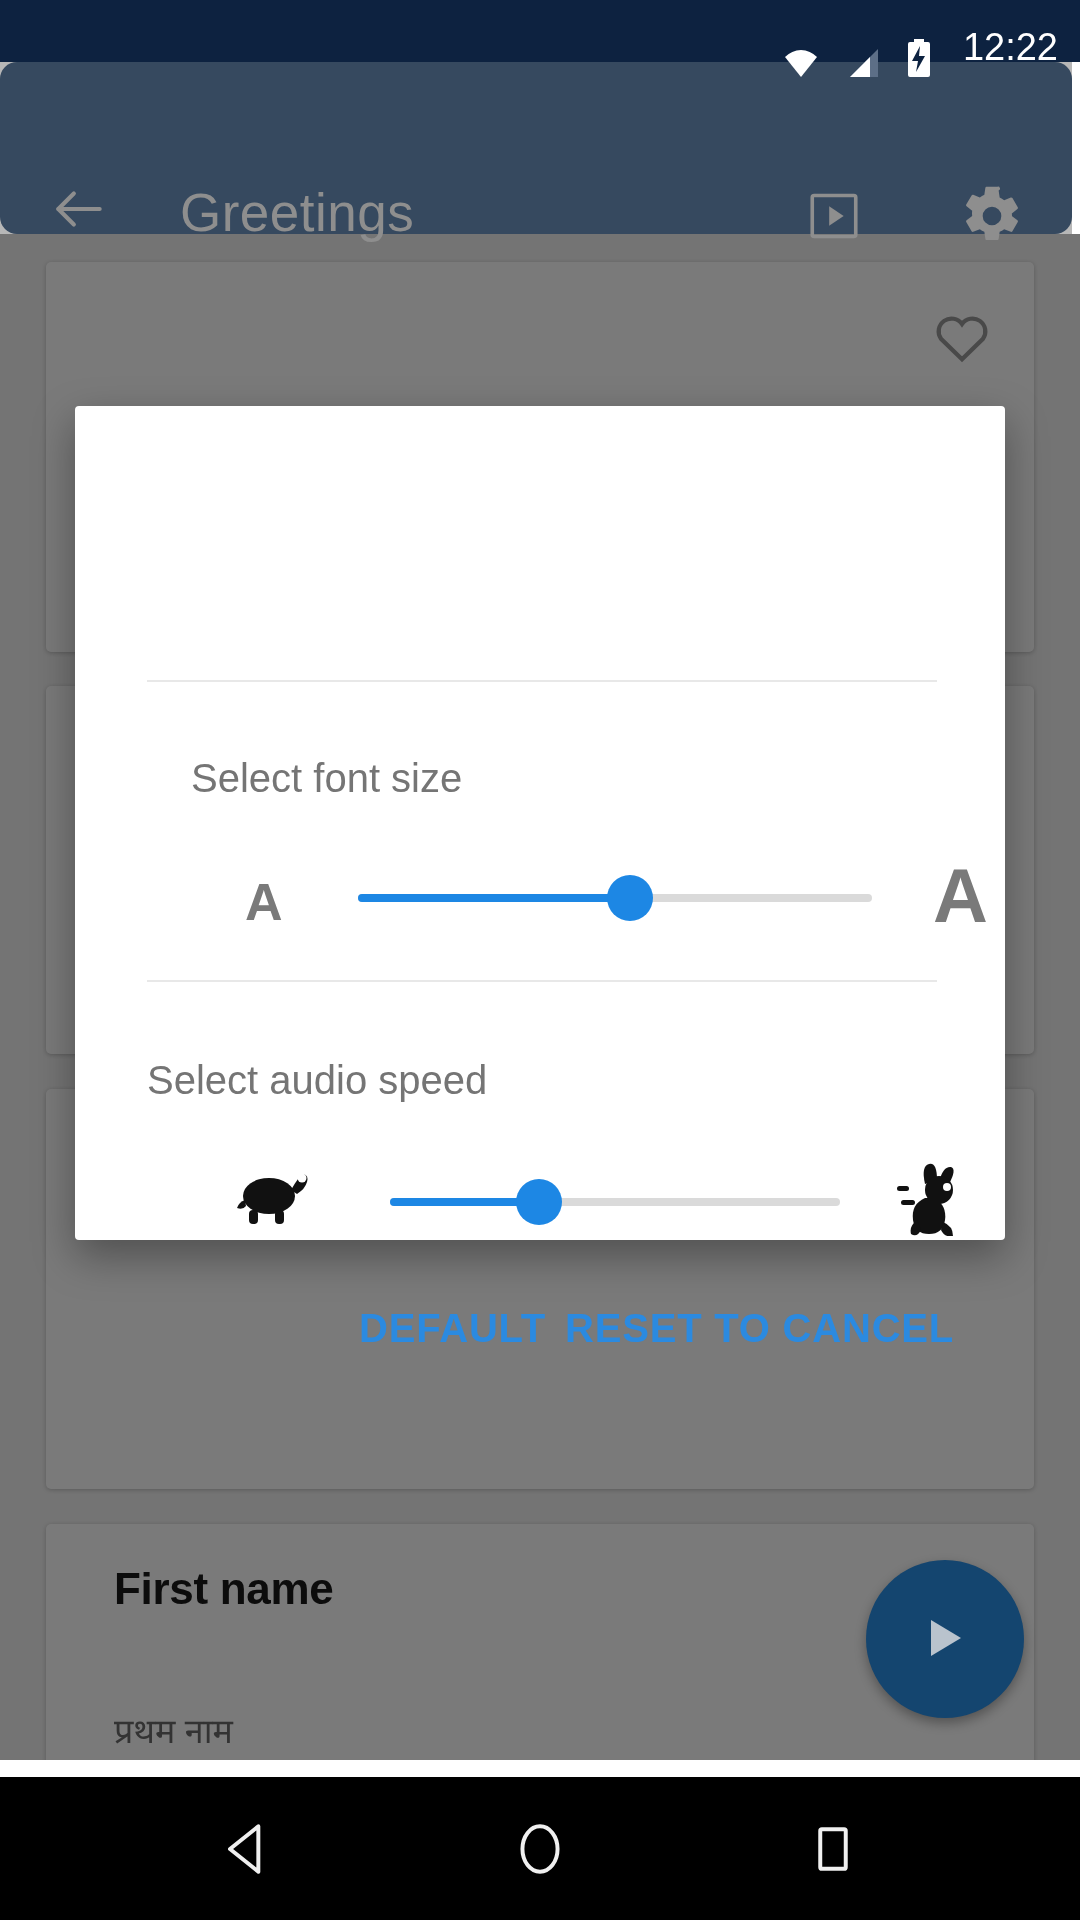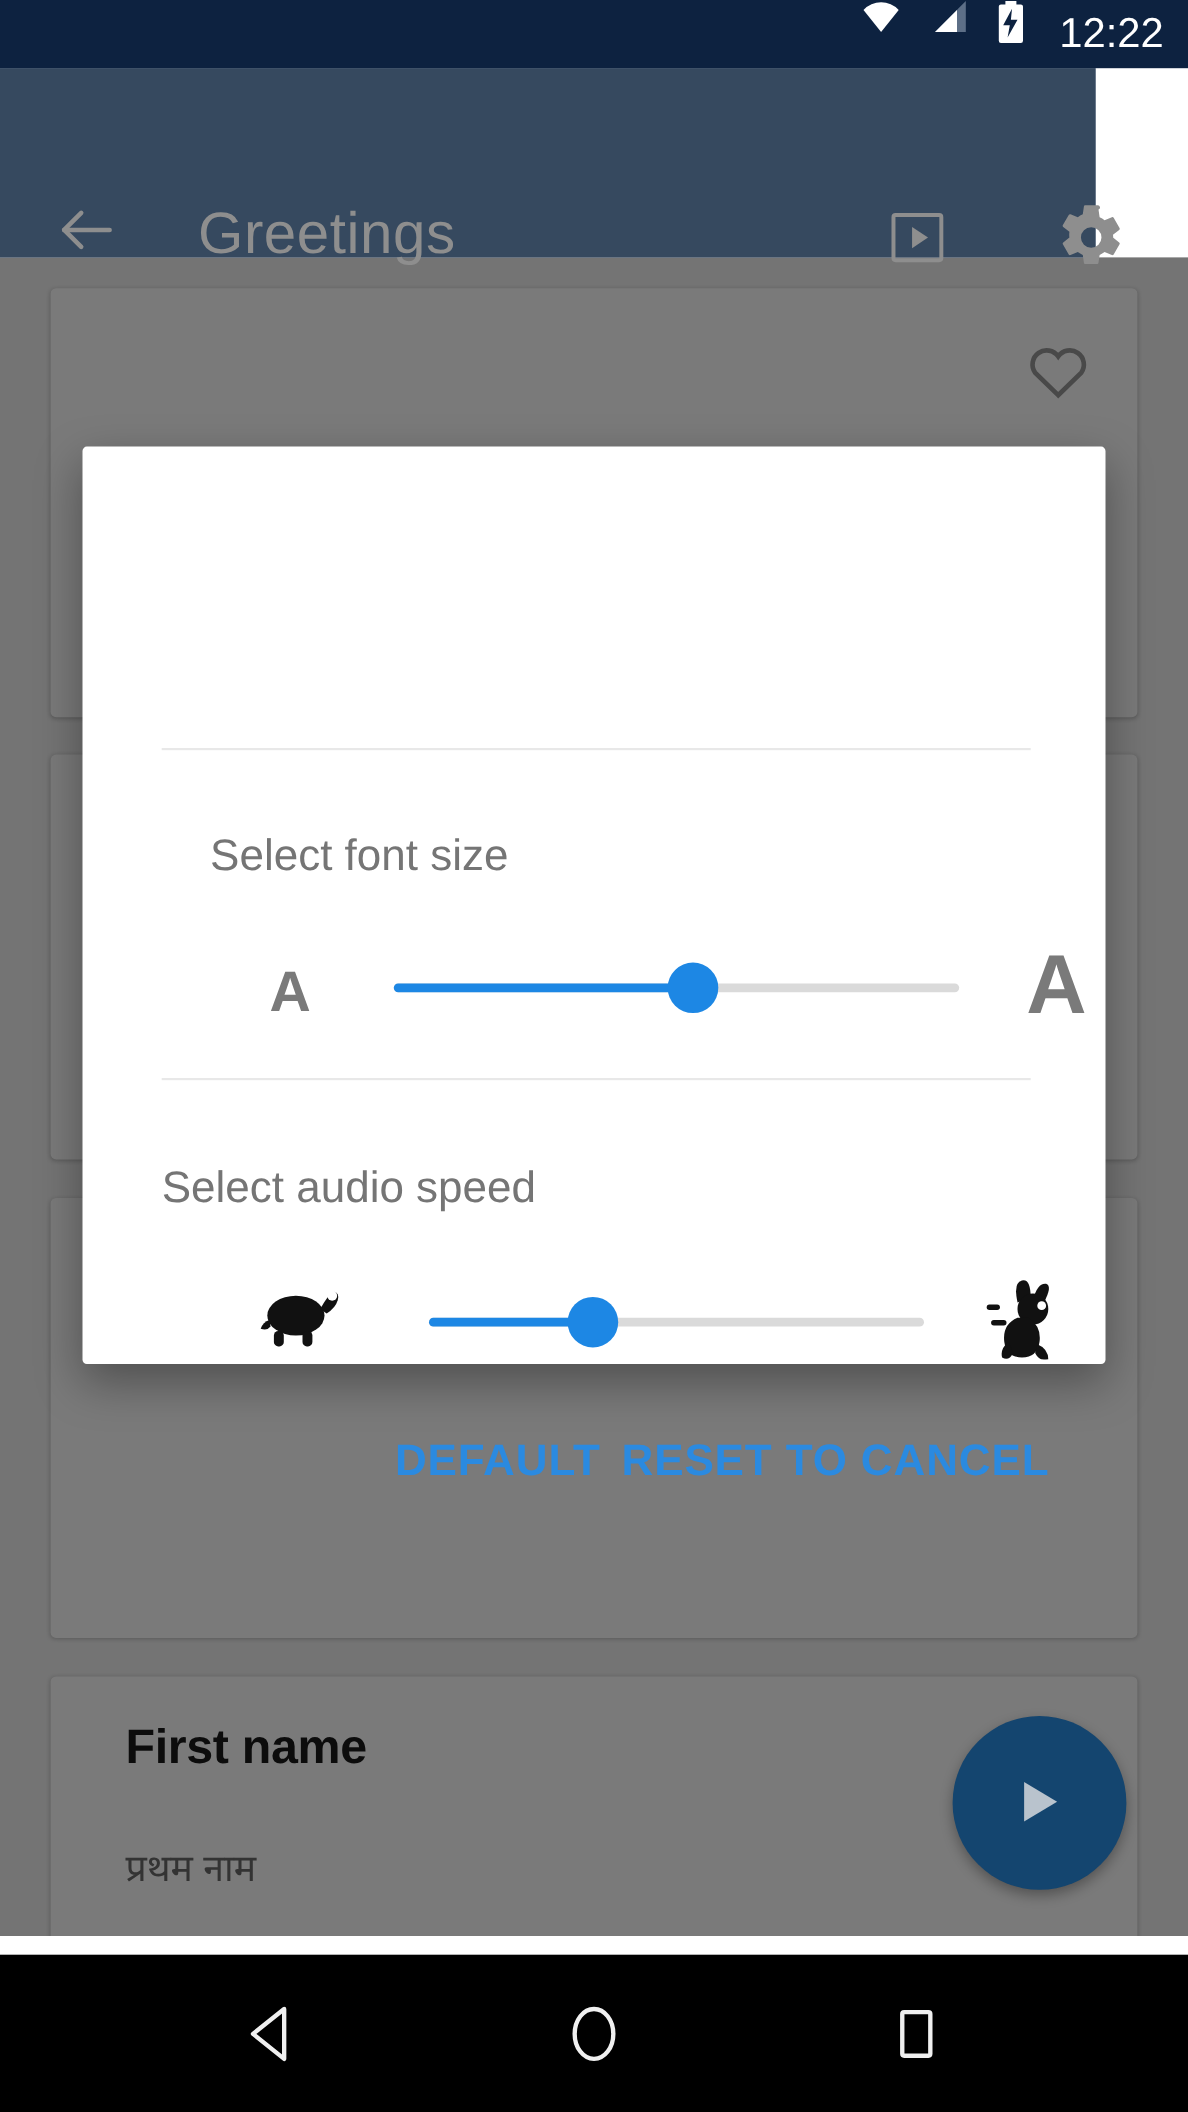--- a/index.html
+++ b/index.html
@@ -22,46 +22,47 @@
   
   #status-bar {
     position: absolute;
     left: 0; top: 0;
     width: 1080px; height: 62px;
     background: #0d2240;
     z-index: 40;
   }
   #status-icons {
     position: absolute;
-    right: 22px; top: 0;
+    right: 22px; top: 16px;
     height: 62px;
     display: flex;
-    align-items: flex-start;
+    align-items: flex-end;
     gap: 26px;
   }
   .sb-wifi { width: 36px; height: 30px; position: relative; }
   .sb-wifi svg { display:block; }
   .sb-signal { width: 34px; height: 30px; position: relative; }
   .sb-battery { width: 28px; height: 40px; position: relative; }
   #status-time {
     color: #ffffff;
     font-size: 38px;
     font-weight: 400;
     letter-spacing: 0px;
     line-height: 62px;
     margin-left: 4px;
   }
 
   
   #app-bar {
     position: absolute;
     left: 0; top: 62px;
-    width: 996px; height: 172px;
+    width: 1072px; height: 172px;
     background: #14375f;
     z-index: 30;
+    border-radius: 17px;
   }
   #app-bar::after{
     content:"";
     position:absolute; left:0; right:0; bottom:0; height:172px;
     background: rgba(96,96,96,0.45);
     pointer-events:none;
   }
   #back-button {
     position: absolute;
     left: 48px; top: 116px;
@@ -283,21 +284,21 @@
 
     <div class="card" style="top: 855px; height: 400px;"></div>
 
     <div class="card" style="top: 1290px; height: 330px;">
       <div class="card-title" style="top: 40px;">First name</div>
       <span class="heart-icon" style="right: 40px; top: 40px;">
         <svg width="64" height="60" viewBox="0 0 24 24" fill="none" stroke="#9a9a9a" stroke-width="1.7">
           <path d="M12 20.5 3.6 12.3A4.8 4.8 0 0 1 12 6.4a4.8 4.8 0 0 1 8.4 5.9z"></path>
         </svg>
       </span>
-      <div class="card-sub" style="top: 150px;">प्रथम नाम</div>
+      <div class="card-sub" style="top: 183px;">प्रथम नाम</div>
     </div>
 
   </div>
 
   <div id="scrim"></div>
 
   <div id="fab">
     <svg width="48" height="56" viewBox="0 0 24 24">
       <path d="M5 3 L20 12 L5 21 Z" fill="#b9c3cd"></path>
     </svg>

